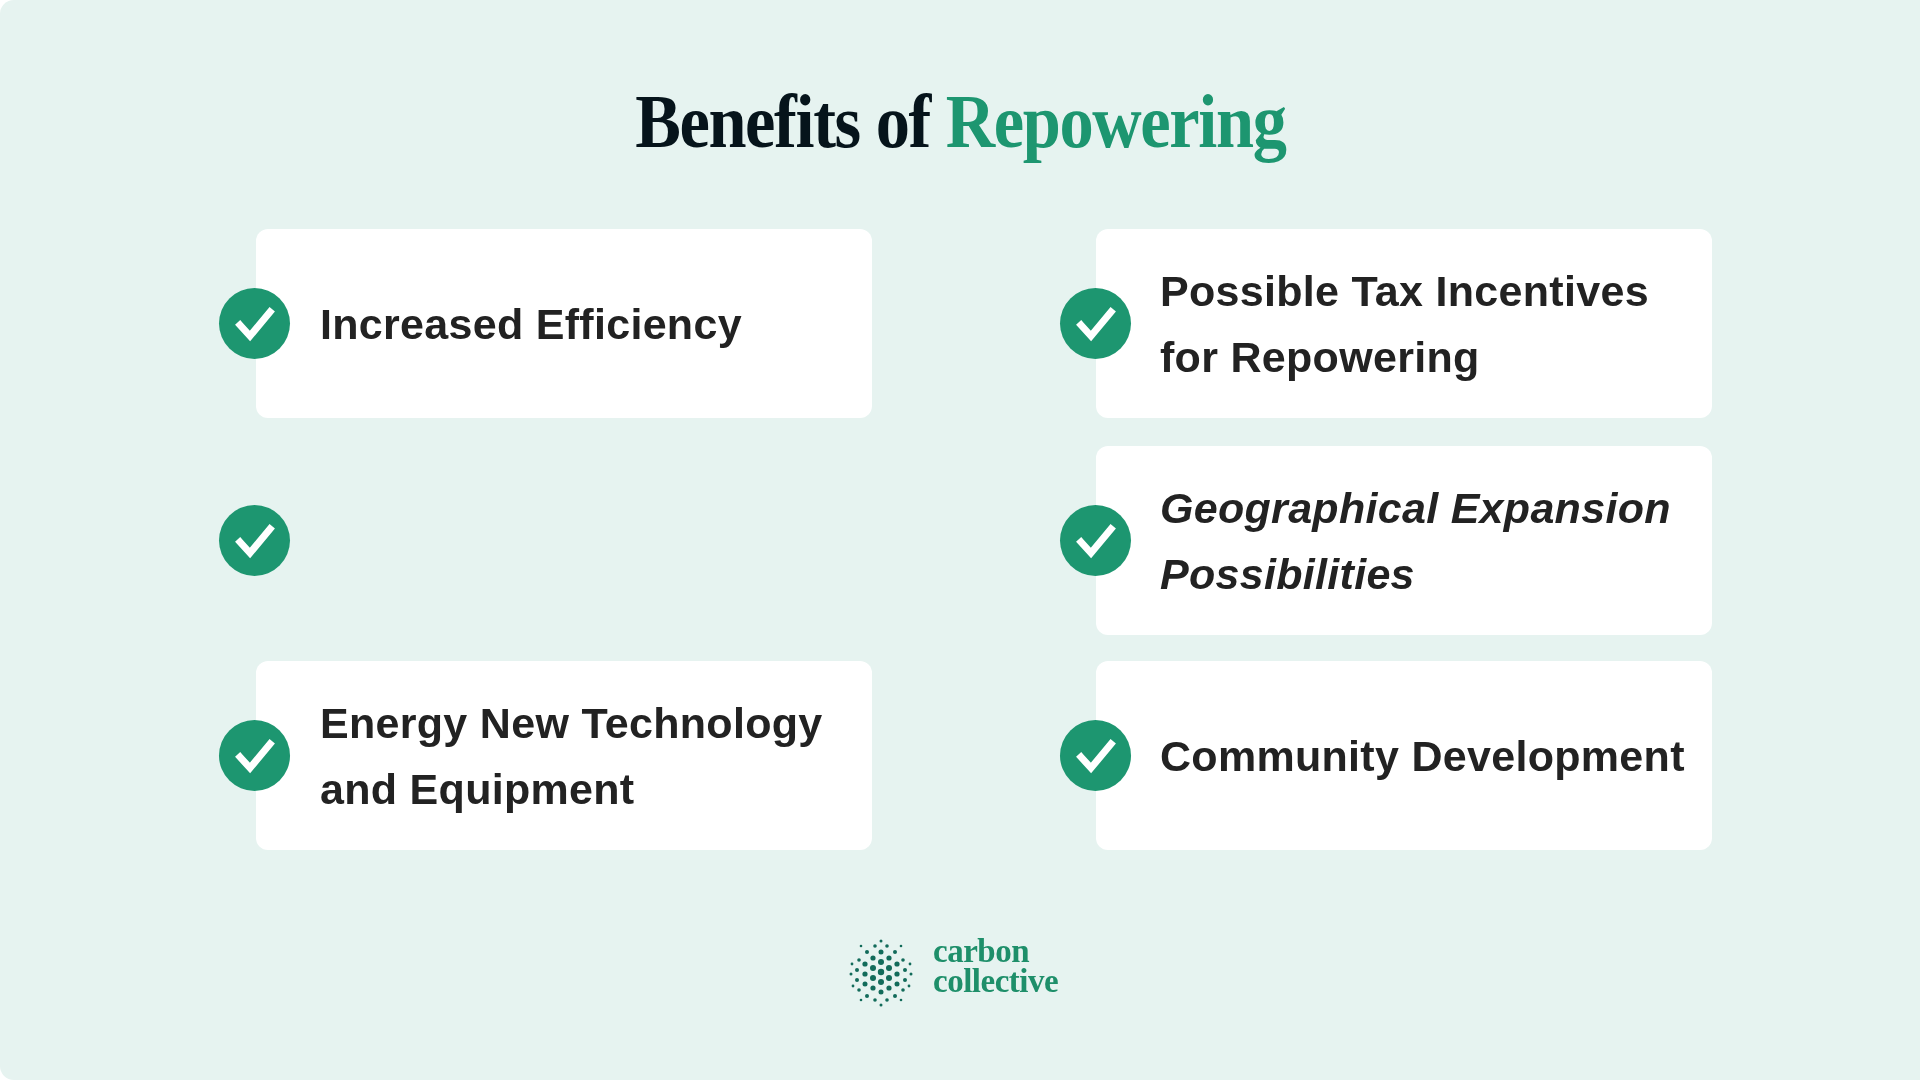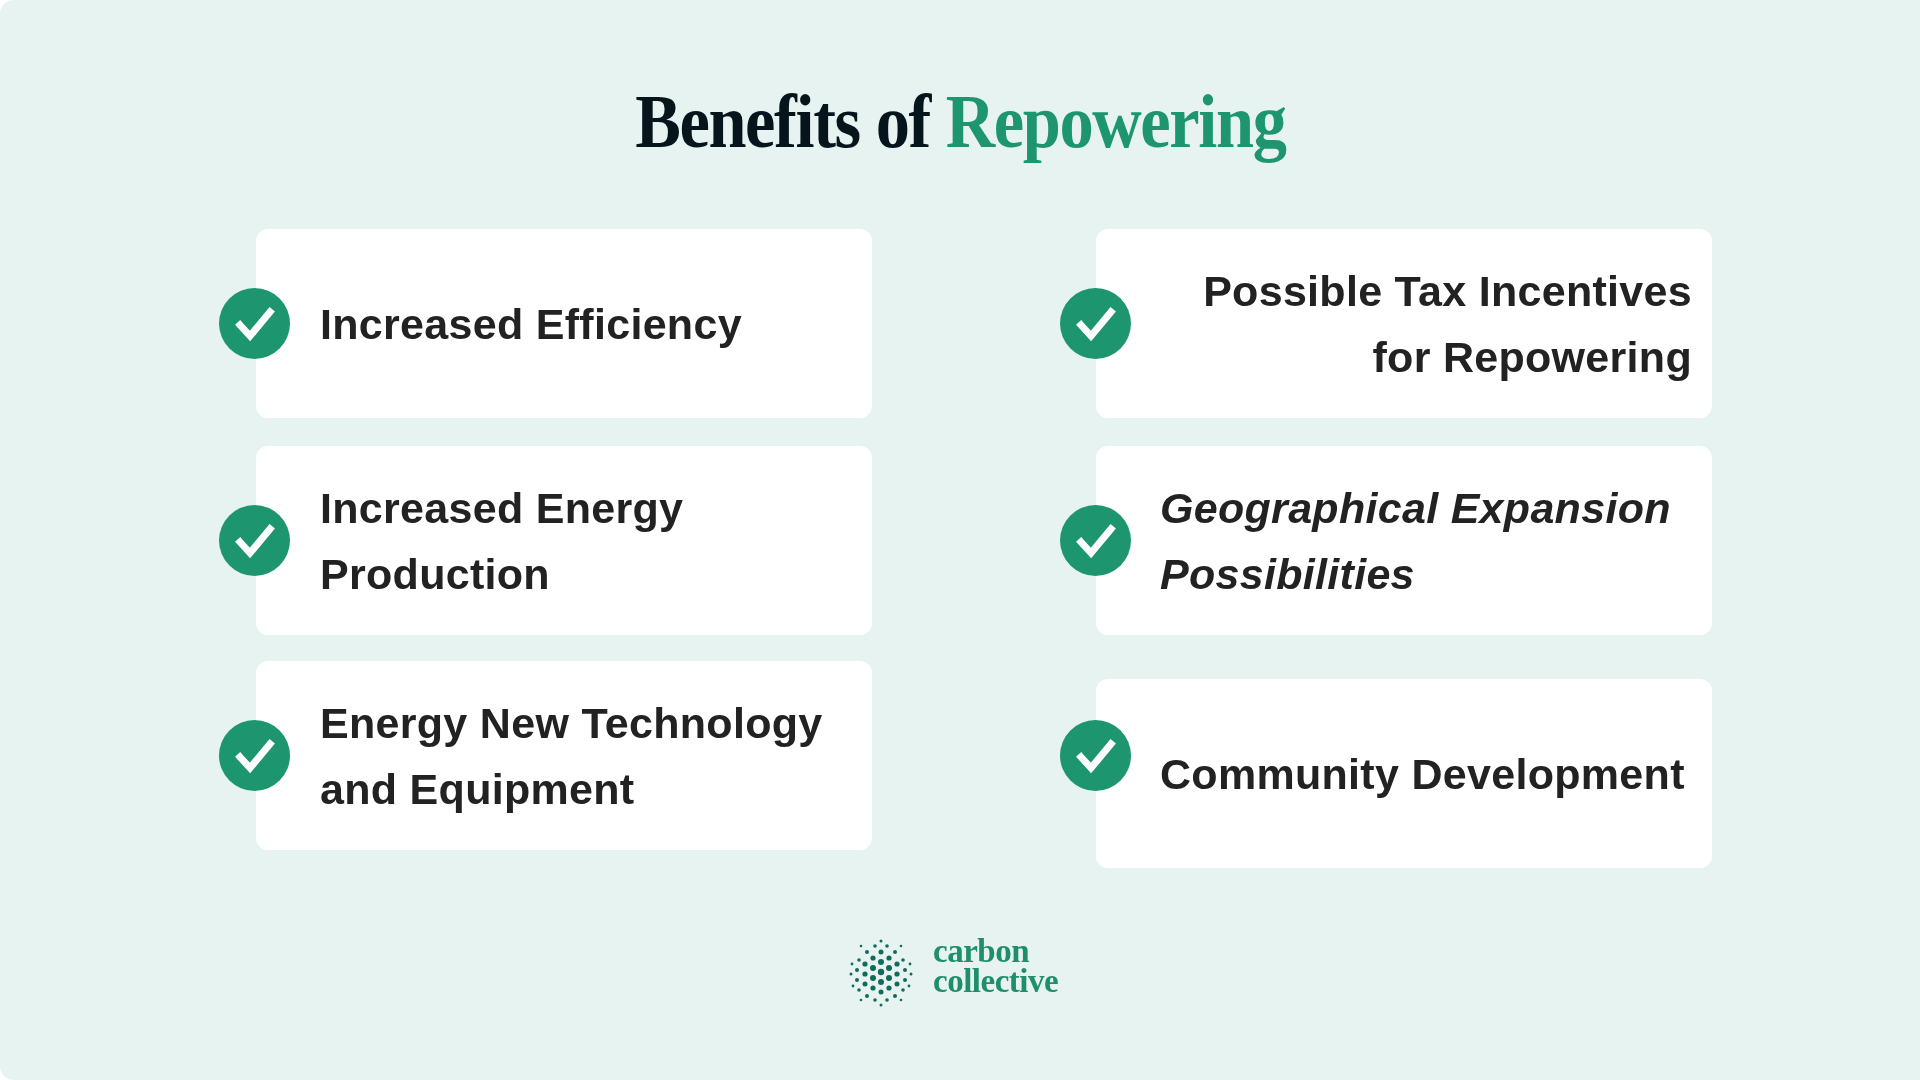--- a/index.html
+++ b/index.html
@@ -52,32 +52,29 @@
 
   <div class="card" style="left:256px; top:229px;text-align:center;">
     <div class="label">Increased Efficiency</div>
   </div>
   <div class="check" style="left:219px; top:288px;">
     <svg viewBox="0 0 46 46">
         <path d="M8 24 L18 35 L38 11" fill="none" stroke="#ffffff" stroke-width="7" stroke-linecap="square" stroke-linejoin="miter"></path>
       </svg>
   </div>
 
-  <div class="card" style="left:1096px; top:229px;text-align:right;">
+  <div class="card" style="left:1096px; top:229px;">
     <div class="label">Possible Tax Incentives for Repowering</div>
   </div>
   <div class="check" style="left:1060px; top:288px;">
     <svg viewBox="0 0 46 46">
         <path d="M8 24 L18 35 L38 11" fill="none" stroke="#ffffff" stroke-width="7" stroke-linecap="square" stroke-linejoin="miter"></path>
       </svg>
   </div>
 
-  <div class="card" style="left:256px; top:446px;">
-    <div class="label">Increased Energy Production</div>
-  </div>
   <div class="check" style="left:219px; top:505px;">
     <svg viewBox="0 0 46 46">
         <path d="M8 24 L18 35 L38 11" fill="none" stroke="#ffffff" stroke-width="7" stroke-linecap="square" stroke-linejoin="miter"></path>
       </svg>
   </div>
 
   <div class="card" style="left:1096px; top:446px;font-style:italic;">
     <div class="label">Geographical Expansion Possibilities</div>
   </div>
   <div class="check" style="left:1060px; top:505px;">
@@ -88,21 +85,21 @@
 
   <div class="card" style="left:256px; top:661px;">
     <div class="label">Energy New Technology and Equipment</div>
   </div>
   <div class="check" style="left:219px; top:720px;">
     <svg viewBox="0 0 46 46">
         <path d="M8 24 L18 35 L38 11" fill="none" stroke="#ffffff" stroke-width="7" stroke-linecap="square" stroke-linejoin="miter"></path>
       </svg>
   </div>
 
-  <div class="card" style="left:1096px; top:661px;margin-top:18px;">
+  <div class="card" style="left:1096px; top:661px;">
     <div class="label">Community Development</div>
   </div>
   <div class="check" style="left:1060px; top:720px;">
     <svg viewBox="0 0 46 46">
         <path d="M8 24 L18 35 L38 11" fill="none" stroke="#ffffff" stroke-width="7" stroke-linecap="square" stroke-linejoin="miter"></path>
       </svg>
   </div>
 
   <div class="logo">
     <svg class="logo-mark" viewBox="0 0 76 76">

